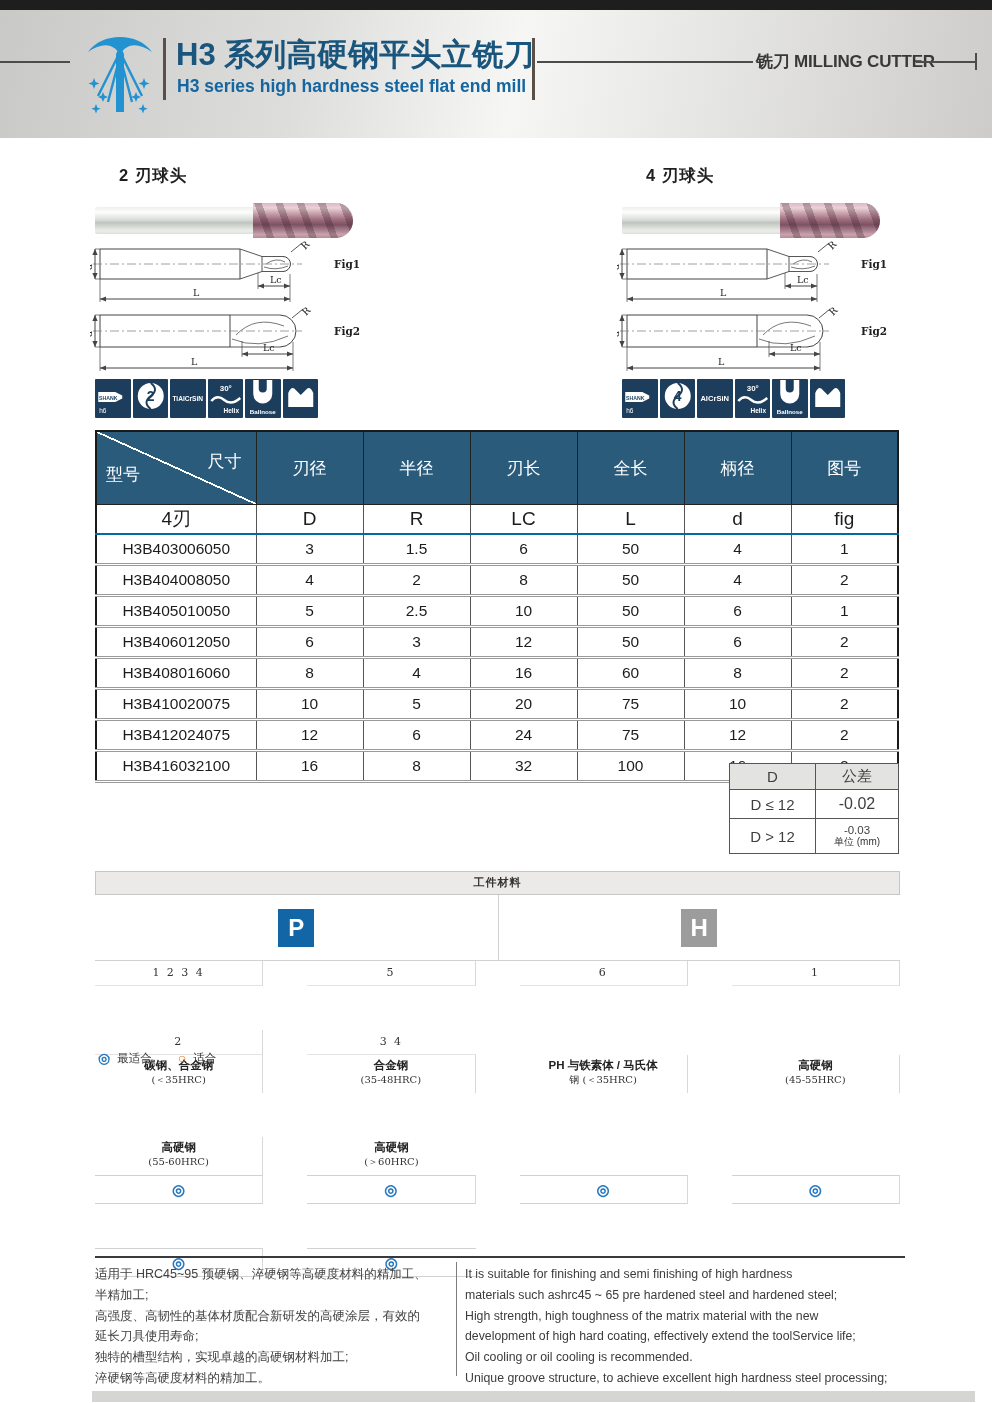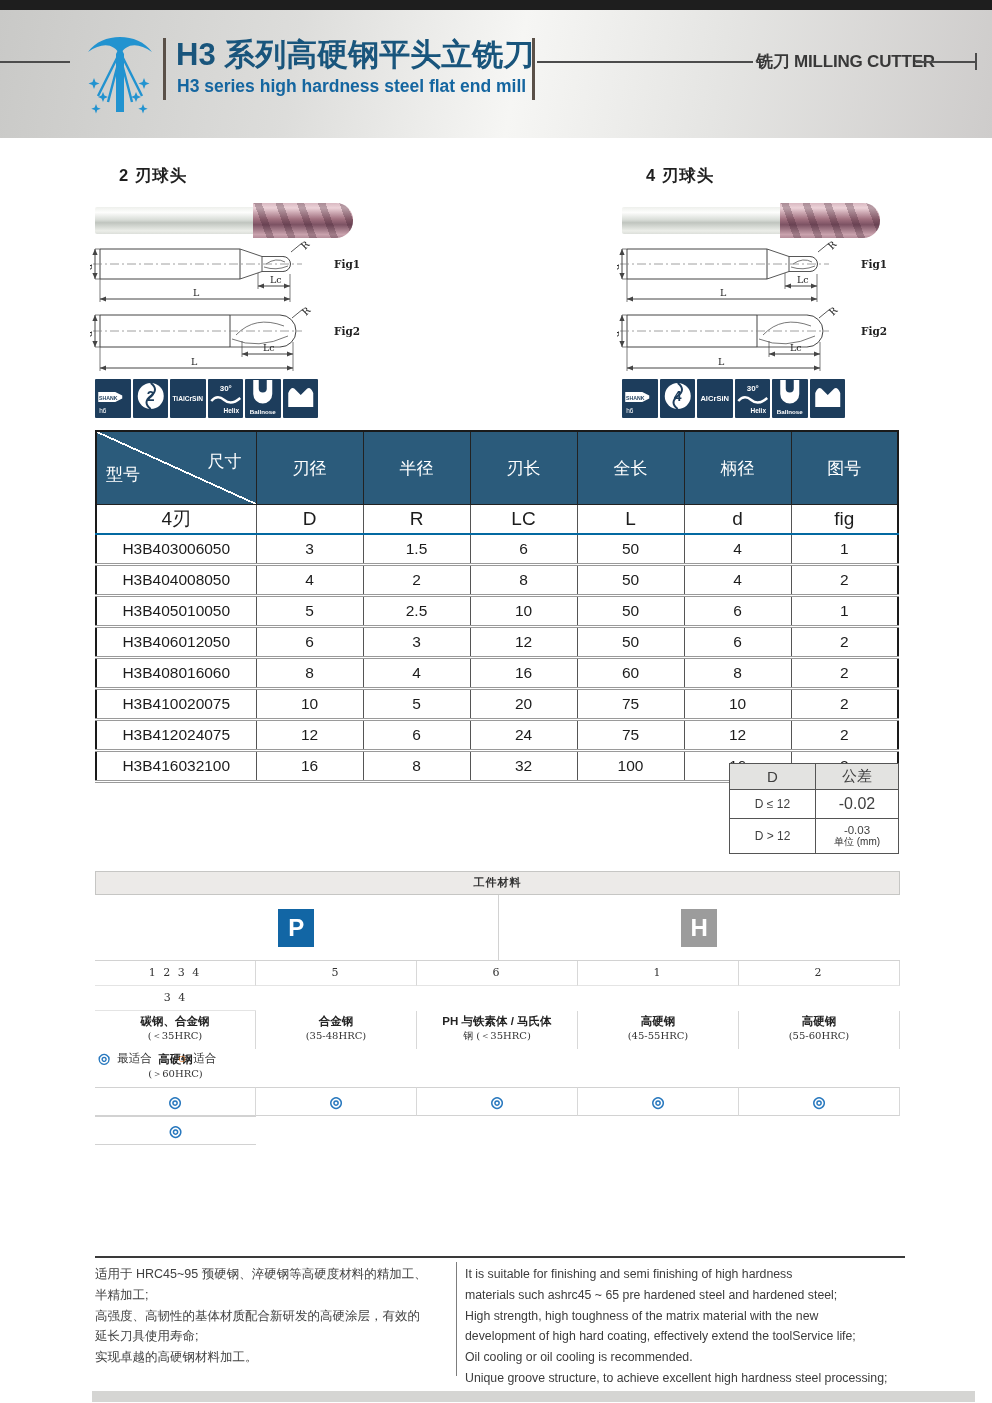--- a/index.html
+++ b/index.html
@@ -36,34 +36,34 @@
     background-image:linear-gradient(to top right,transparent calc(50% - 0.9px),#fff calc(50% - 0.9px),#fff calc(50% + 0.9px),transparent calc(50% + 0.9px)),linear-gradient(#2b5b7b,#2b5b7b);margin-left:36px;}
   .spec .corner .c-top{position:absolute;right:14px;top:18px;}
   .spec .corner .c-bot{position:absolute;left:9px;bottom:18px;}
   .spec td{height:26px;text-align:center;font-size:15.5px;color:#1c1c1c;
     border-left:1px solid #555;border-right:1px solid #555;border-bottom:3px double #9a9a9a;background:#fff;}
   .spec tr.sub td{font-size:19px;border-bottom:2px solid #0369a1;margin-top:33px;}
   
   .tol{position:absolute;left:729px;top:763px;width:169px;border-collapse:collapse;table-layout:fixed;border:1px solid #444;}
   .tol td{border:1px solid #555;text-align:center;color:#3f3f3f;background:#fff;}
   .tol tr.h td{background:#e3e3e1;font-size:15px;height:23px;}
-  .tol .dcol{font-size:12px;}
+  .tol .dcol{font-size:15px;}
   .tol .v{font-size:16px;}
   .tol .small{font-size:11.5px;line-height:12px;}
   .tol .unit{font-size:10px;color:#333;}
   
   .mat{position:absolute;left:95px;top:871px;width:805px;}
   .mat-title{height:22px;line-height:22px;text-align:center;background:#eceae8;border:1px solid #c6c6c4;
     font-size:11px;font-weight:bold;color:#333;letter-spacing:1px;font-family:Liberation Mono, monospace;}
   .mat-badges{display:grid;grid-template-columns:1fr 1fr;height:65px;border-bottom:1px solid #d2d2d2;}
   .mat-badges .half{display:flex;align-items:center;justify-content:center;}
   .mat-badges .half+.half{border-left:1px solid #d2d2d2;}
   .gbadge{width:36px;height:38px;display:flex;align-items:center;justify-content:center;
     color:#fff;font-size:24px;font-weight:bold;}
-  .mat-row{display:grid;grid-template-columns:repeat(5,1fr);}
+  .mat-row{display:grid;grid-template-columns:repeat(4,1fr);gap:44px;}
   .mat-row .cell{border-right:1px solid #d8d8d8;text-align:center;}
   .mat-row .cell:last-child{border-right:none;}
   .nums .cell{height:24px;line-height:24px;font-family:"DejaVu Serif",serif;font-size:11px;color:#333;
     letter-spacing:2px;border-bottom:1px solid #e4e4e4;}
   .mats .cell{height:38px;padding-top:3px;box-sizing:border-box;}
   .mats .l1{font-size:11.5px;font-weight:bold;color:#222;line-height:15px;}
   .mats .l2{font-size:10px;font-family:"DejaVu Serif",serif;color:#333;line-height:14px;}
   .rates .cell{height:27px;line-height:27px;border-top:1px solid #d2d2d2;border-bottom:1px solid #d2d2d2;
     font-size:15px;font-weight:bold;}
   .legend{position:absolute;left:98px;top:1050px;font-size:11.5px;color:#333;display:flex;align-items:center;gap:7px;}
@@ -467,21 +467,22 @@
       <span class="sym" style="color: rgb(232, 119, 34);">○</span>
       <span>适合</span>
     </div>
 
   <div class="desc-rule"></div>
   <div class="desc-cn">
       <div>适用于 HRC45~95 预硬钢、淬硬钢等高硬度材料的精加工、</div>
       <div>半精加工;</div>
       <div>高强度、高韧性的基体材质配合新研发的高硬涂层，有效的</div>
       <div>延长刀具使用寿命;</div>
-      <div>实现卓越的高硬钢材料加工。</div>
+      <div>独特的槽型结构，实现卓越的高硬钢材料加工;</div>
+      <div>淬硬钢等高硬度材料的精加工。</div>
     </div>
   <div class="desc-div"></div>
   <div class="desc-en">
       <div>It is suitable for finishing and semi finishing of high hardness</div>
       <div> materials such ashrc45 ~ 65 pre hardened steel and hardened steel;</div>
       <div>High strength, high toughness of the matrix material with the new</div>
       <div>development of high hard coating, effectively extend the toolService life;</div>
       <div>Oil cooling or oil cooling is recommended.</div>
       <div>Unique groove structure, to achieve excellent high hardness steel processing;</div>
     </div>

